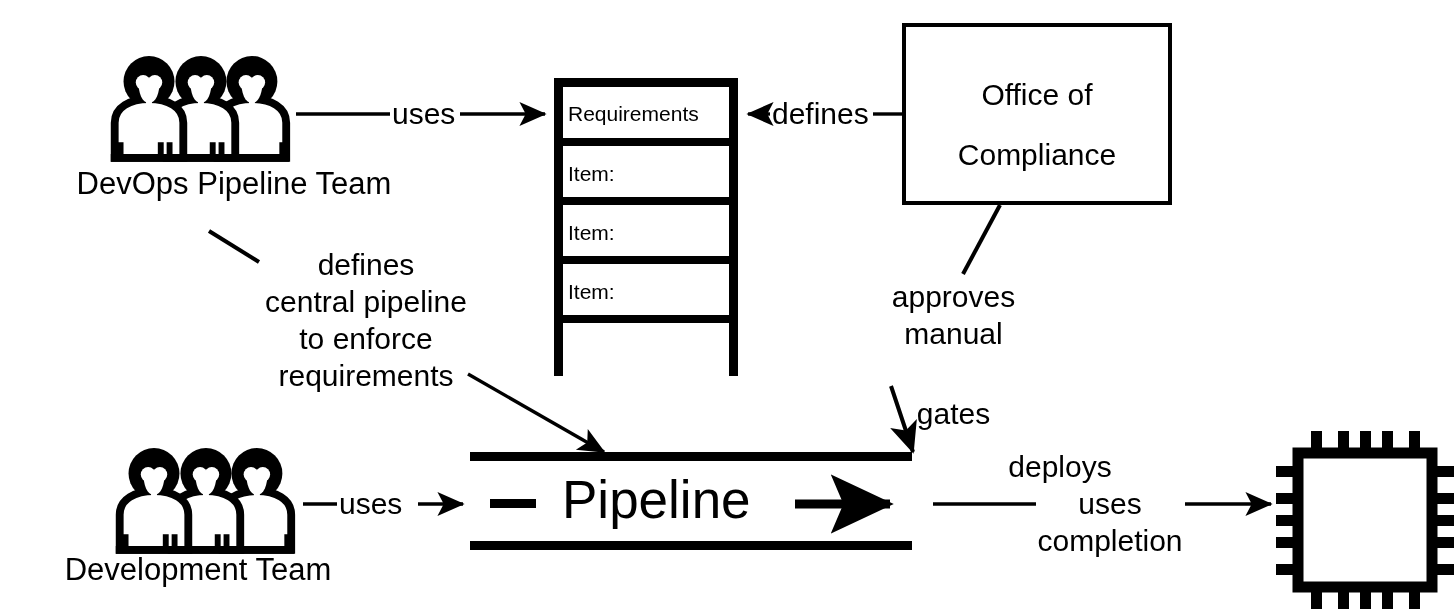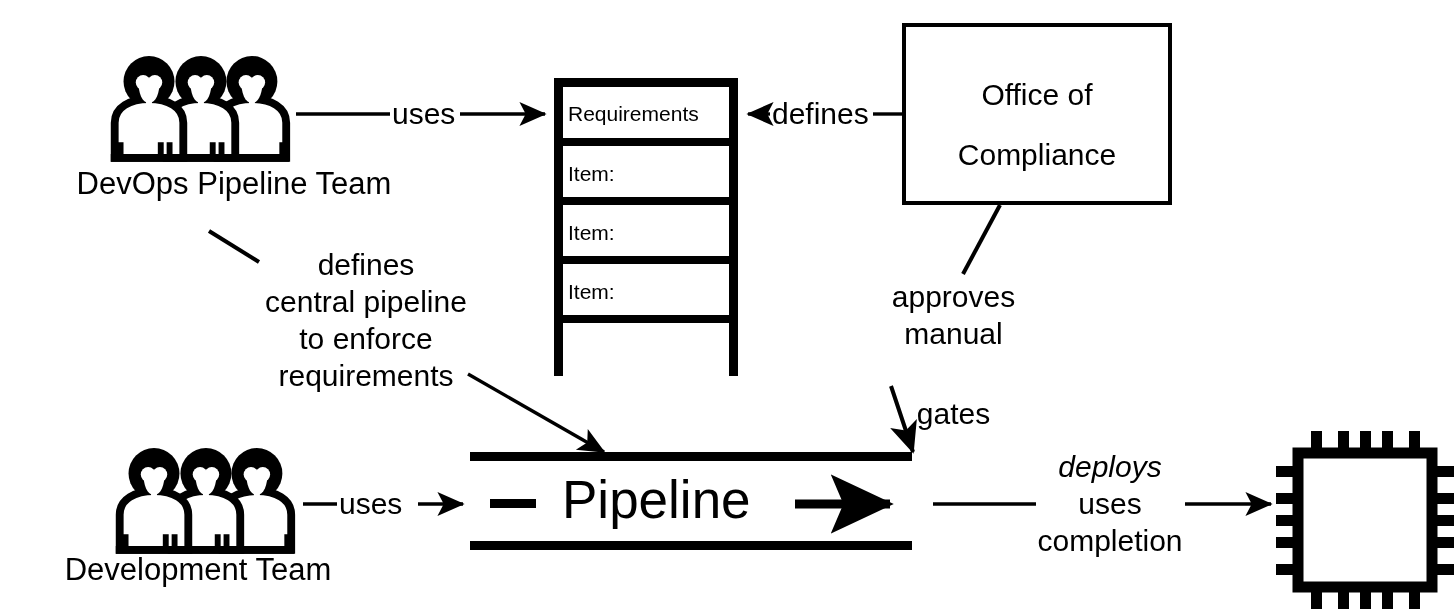--- a/index.html
+++ b/index.html
@@ -234,17 +234,17 @@
   <div class="lbl lbl-center" style="left:258px; top:287px; width:216px; font-size:30px;">central pipeline</div>
   <div class="lbl lbl-center" style="left:258px; top:324px; width:216px; font-size:30px;text-align:center;">to enforce</div>
   <div class="lbl lbl-center" style="left:258px; top:361px; width:216px; font-size:30px;">requirements</div>
 
   <div class="lbl lbl-center" style="left:880px; top:282px; width:147px; font-size:30px;">approves</div>
   <div class="lbl lbl-center" style="left:880px; top:319px; width:147px; font-size:30px;">manual</div>
   <div class="lbl lbl-center" style="left:880px; top:356px; width:147px; font-size:30px;margin-top:43px;">gates</div>
 
   <div class="lbl" style="left:339px; top:489px; font-size:30px;">uses</div>
 
-  <div class="lbl lbl-center" style="left:1032px; top:452px; width:156px; font-size:30px;font-style:italic;">deploys</div>
+  <div class="lbl lbl-center" style="left:982px; top:452px; width:156px; font-size:30px;">deploys</div>
   <div class="lbl lbl-center" style="left:1032px; top:489px; width:156px; font-size:30px;">uses</div>
   <div class="lbl lbl-center" style="left:1032px; top:526px; width:156px; font-size:30px;">completion</div>
 
 </div>
 
 </body></html>

